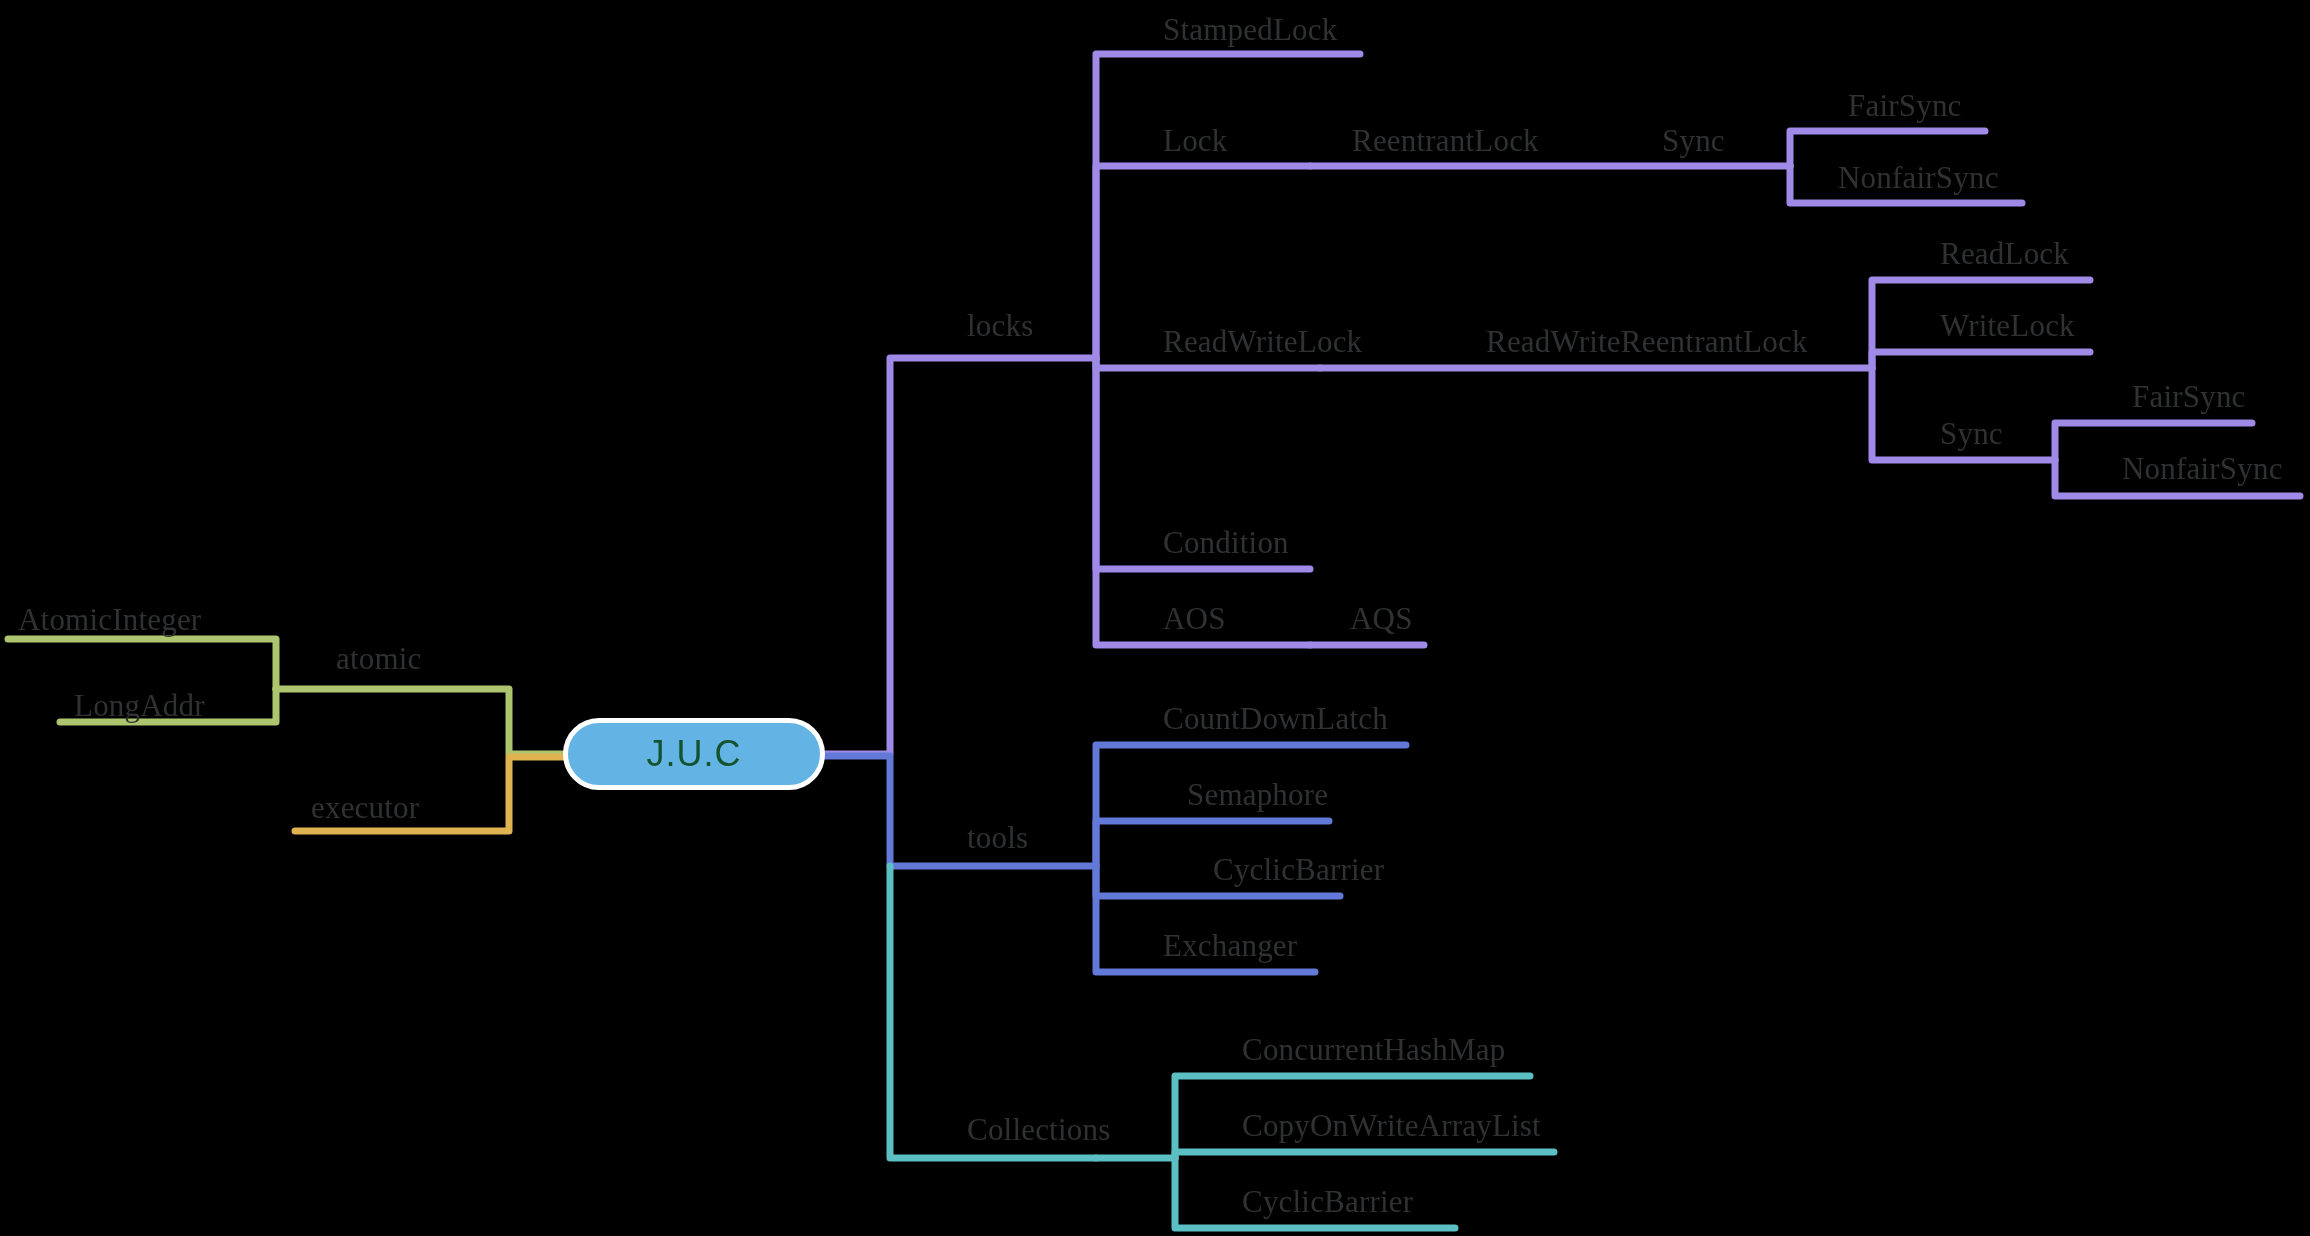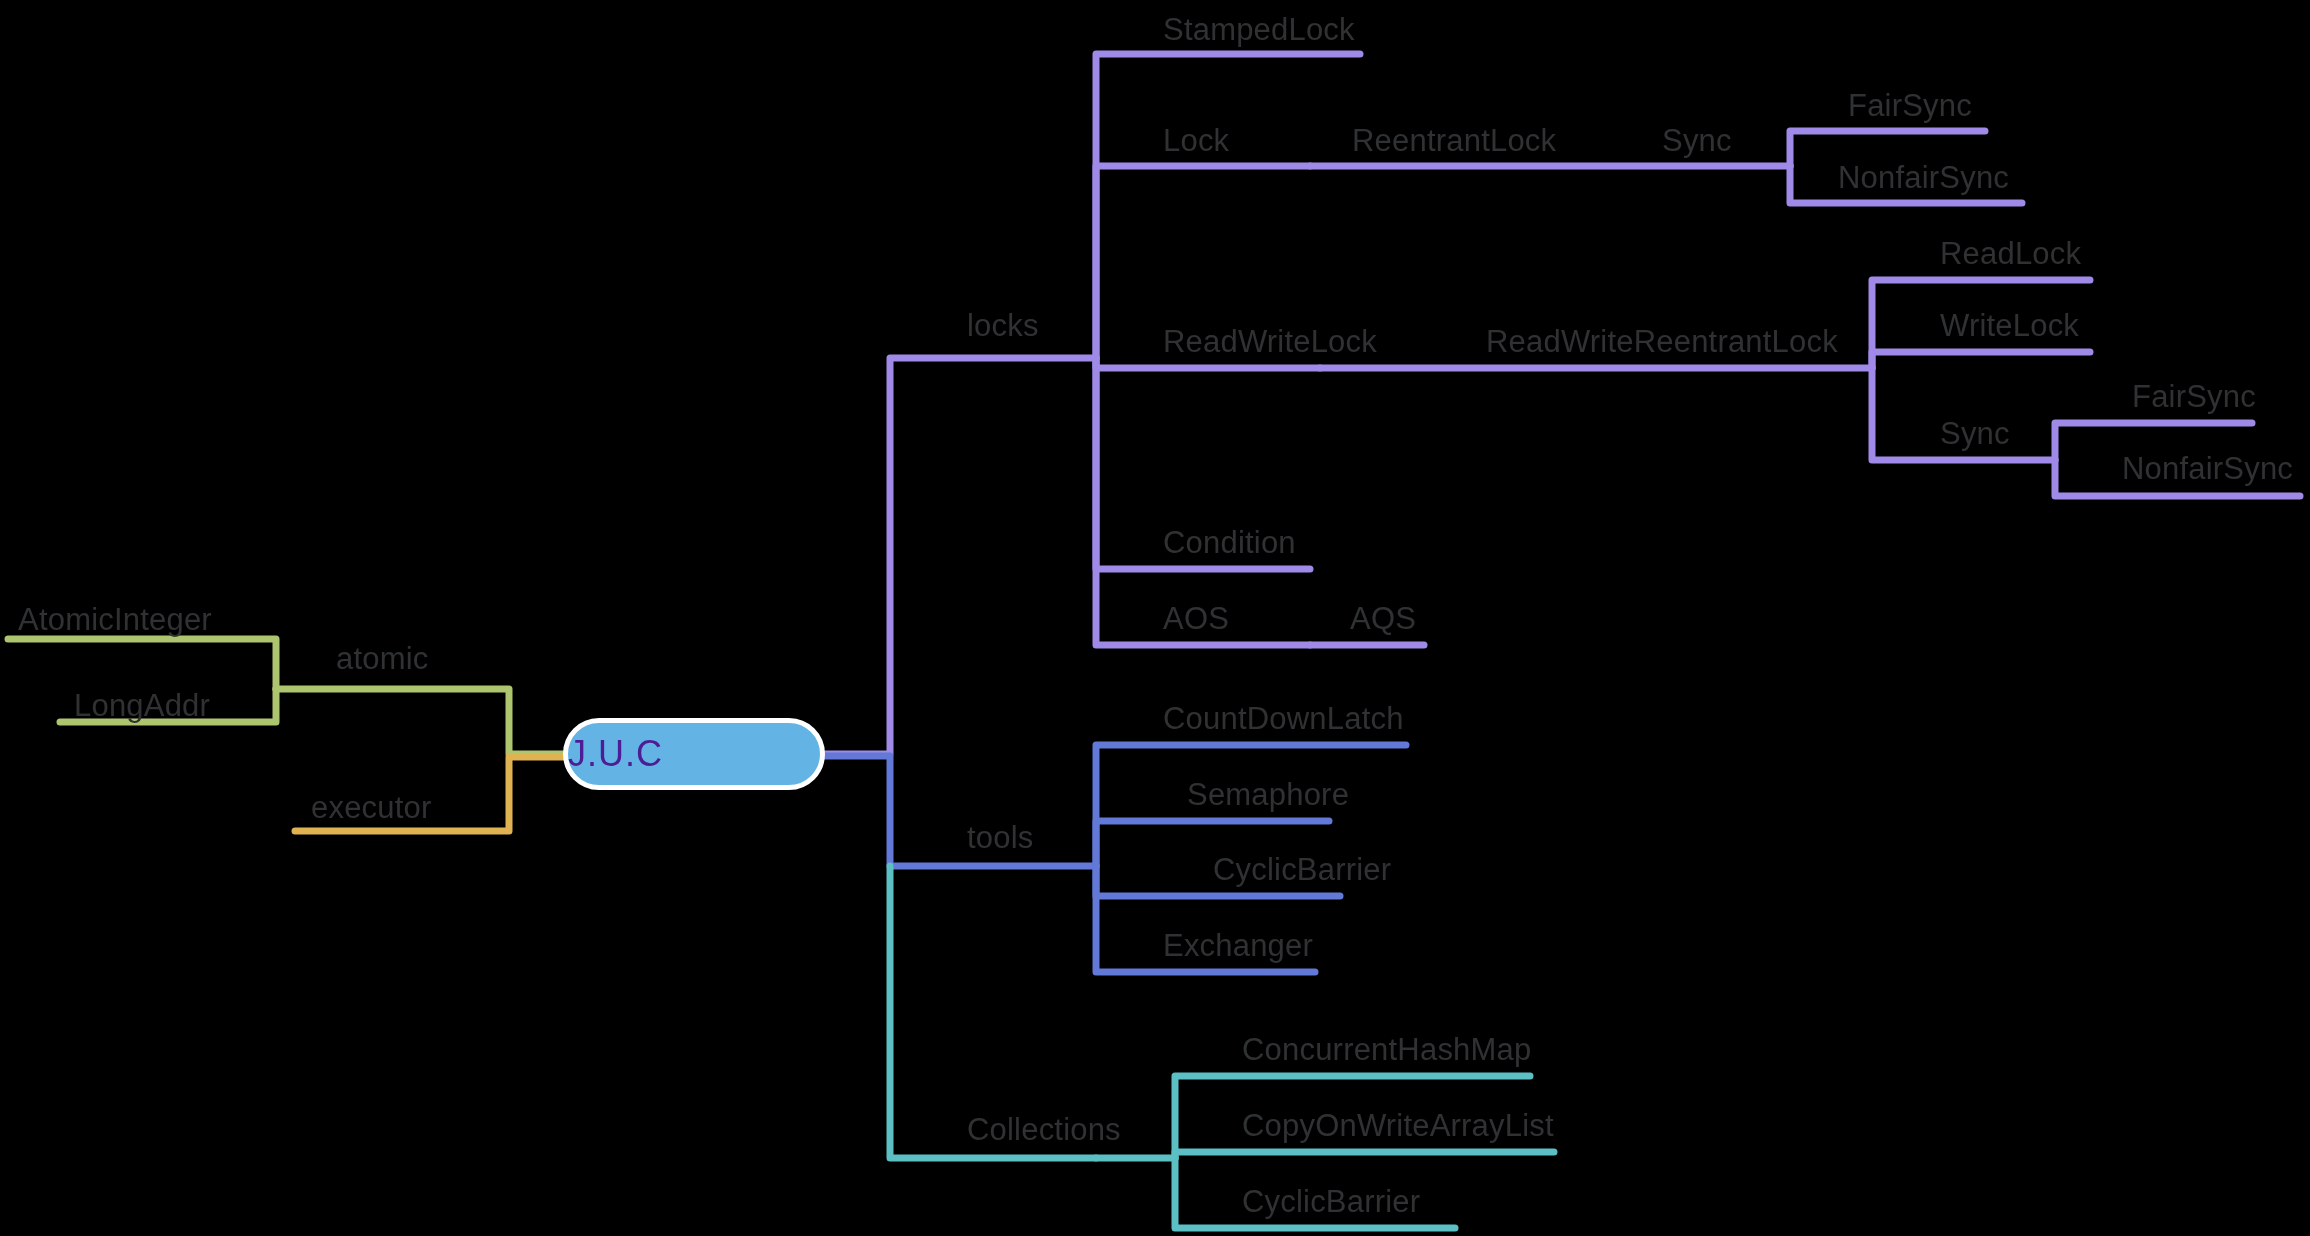--- a/index.html
+++ b/index.html
@@ -23,31 +23,32 @@
     height: 1236px;
   }
   .node-label {
     position: absolute;
     color: #2f3133;
     font-size: 31px;
     font-weight: 400;
     white-space: nowrap;
     letter-spacing: 0.2px;
     line-height: 1;
-    font-family: Liberation Sans, sans-serif;
+    font-family: Liberation Serif, serif;
   }
   .root-node {
     position: absolute;
     display: flex;
     align-items: center;
+    justify-content: center;
     background: #63b4e4;
     border: 5px solid #ffffff;
     border-radius: 44px;
     box-sizing: border-box;
-    color: #4c1d95;
+    color: #14532d;
     font-size: 36px;
     letter-spacing: 1px;
     font-family: "Liberation Sans", sans-serif;
   }
 </style>
 </head>
 <body>
 
 <div id="stage" style="background: rgb(0, 0, 0);">
 

